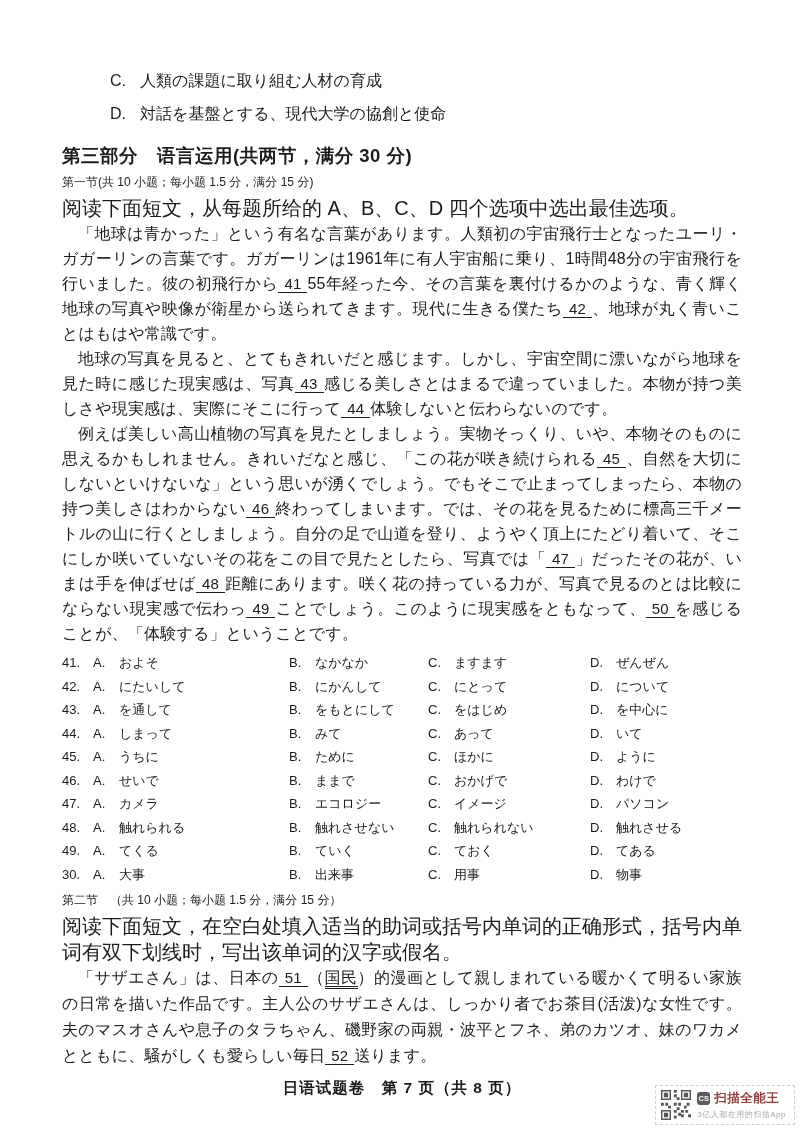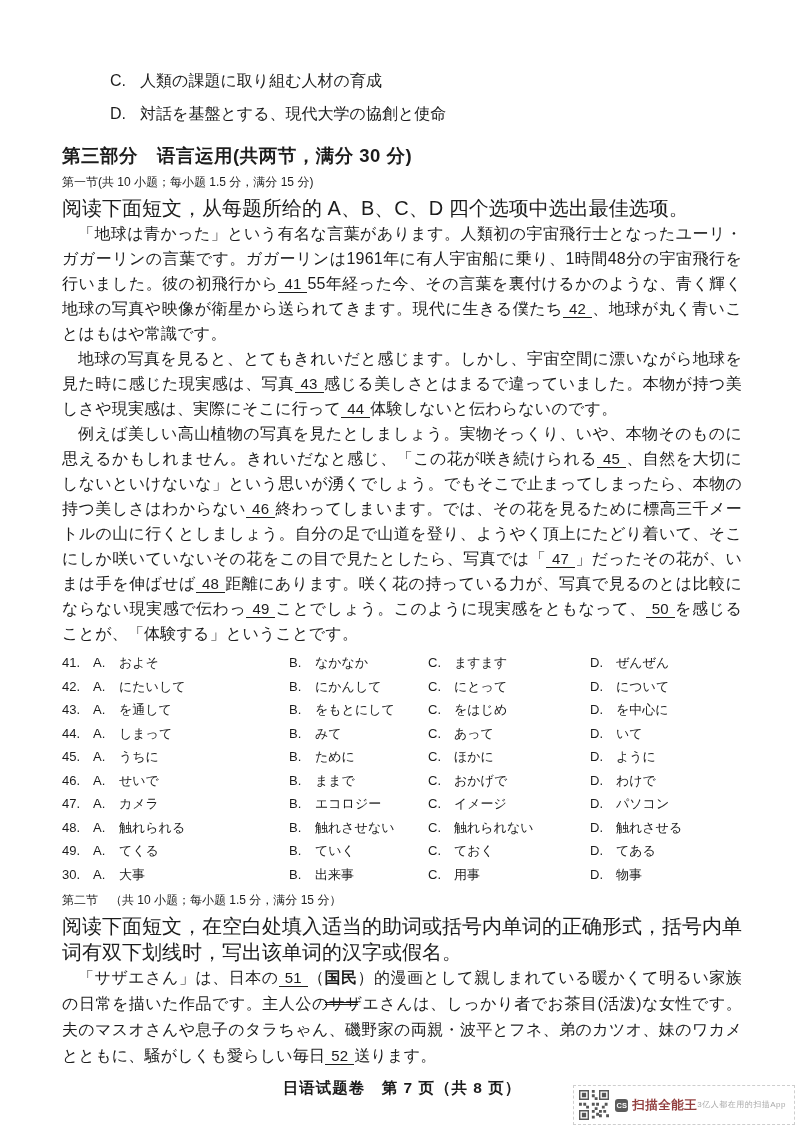--- a/index.html
+++ b/index.html
@@ -20,21 +20,21 @@
   .instruction { font-size:20px; line-height:26px; text-align:justify; }
 
   .para { font-size:16px; line-height:25px; text-indent:1em; text-align:justify; letter-spacing:0.2px; }
   .para2 { line-height:26px; }
 
   .blank {
     display:inline-block; padding:0 6px; text-indent:0;
     border-bottom:1.5px solid #1c1c1c; line-height:1.05;
     font-size:15px;
   }
-  .dbl { border-bottom:3px double #1c1c1c; padding-bottom:16px;font-weight:bold; }
+  .dbl { border-bottom:3px double #1c1c1c; padding-bottom:0px; }
 
   .questions { margin-top:5px; font-size:13px; }
   .q-row { display:flex; line-height:23.5px; }
   .q-no { width:31px; flex:none; }
   .q-cell { display:flex; }
   .ca { width:196px; flex:none; }
   .cb { width:139px; flex:none; }
   .cc { width:162px; flex:none; }
   .cd { flex:1; }
   .q-lab { width:17px; flex:none; margin-right:9px; }
@@ -42,21 +42,21 @@
   .sec2-block { margin-top:1px; }
 
   .footer { margin-top:9px; text-align:center; font-size:15.5px; font-weight:700; letter-spacing:1px; }
 
   .stamp {
     position:absolute; right:5px; bottom:7px;
     border:1px dashed #c6c6c6; background:#fff;
     padding:4px 8px 4px 5px; display:flex; align-items:center; gap:6px;
     opacity:0.85;
   }
-  .stamp-right { display:flex; flex-direction:row; justify-content:center; }
+  .stamp-right { display:flex; flex-direction:column; justify-content:center; }
   .stamp-row1 { display:flex; align-items:center; gap:4px; }
   .cs-badge {
     width:13px; height:13px; background:#3f3f3f; border-radius:3px;
     color:#fff; font-size:7.5px; font-weight:700; display:flex;
     align-items:center; justify-content:center; letter-spacing:0;
   }
   .stamp-title { font-size:12.5px; font-weight:700; color:#7f1d1d; letter-spacing:0.5px; white-space:nowrap; }
   .stamp-sub { font-size:8px; color:#9a9a9a; margin-top:2px; white-space:nowrap; letter-spacing:0.5px; }
 </style>
 </head>

